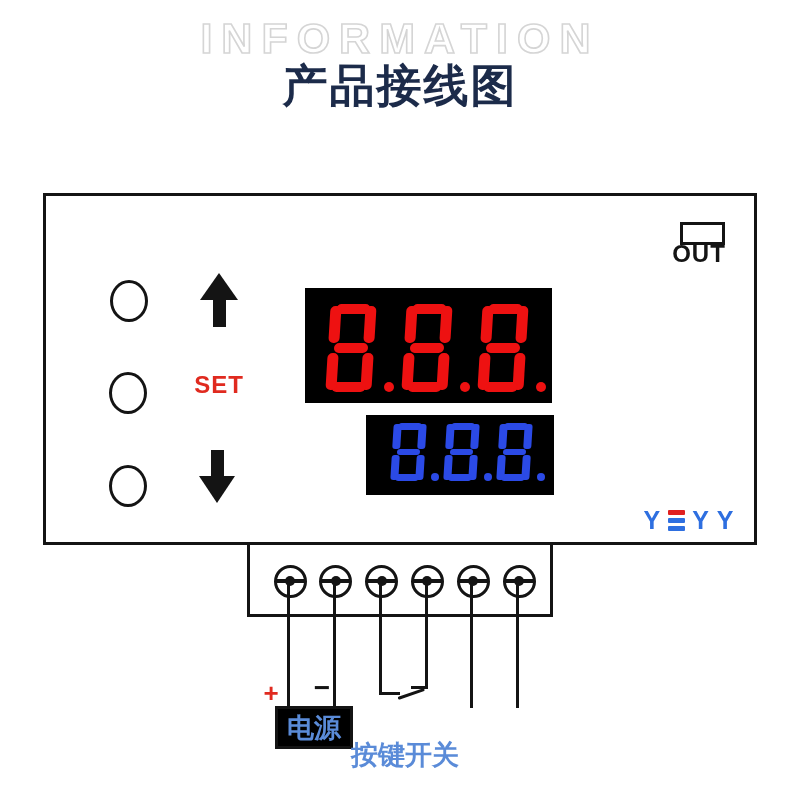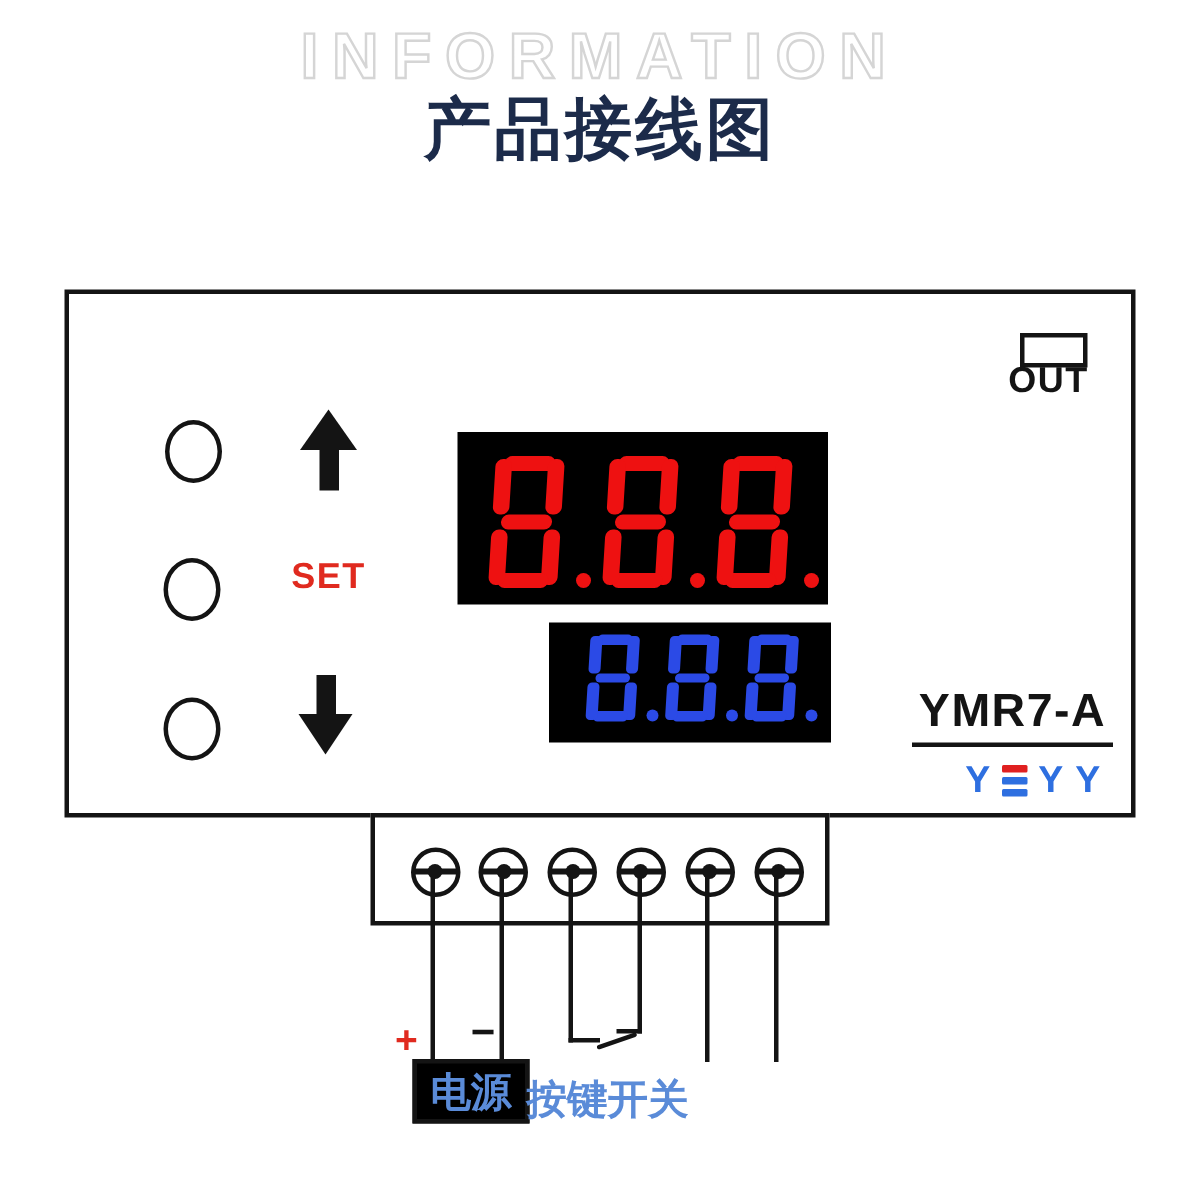--- a/index.html
+++ b/index.html
@@ -73,21 +73,21 @@
   .hook3{left:379px;top:692px;width:21px;}
   .hook4{left:411px;top:686px;width:17px;}
   .lever{left:398px;top:697px;width:28px;transform:rotate(-19deg);transform-origin:left center;border-radius:2px;}
   
   .plus{position:absolute;left:258px;top:678px;width:26px;text-align:center;font-size:26px;font-weight:bold;color:var(--accent_red,#e02a1f);}
   .minus{position:absolute;left:306px;top:672px;width:32px;text-align:center;font-size:28px;font-weight:bold;}
   .lbox{position:absolute;top:706px;height:43px;border:3px solid var(--ink,#141414);box-sizing:border-box;background:#000000;display:flex;align-items:center;justify-content:center;}
   .power-box{left:275px;width:78px;}
   .motor-box{left:457px;width:80px;}
   .cn-label{font-size:27px;font-weight:600;color:var(--label_blue,#5a8bd8);white-space:nowrap;}
-  .switch-label{position:absolute;left:350px;top:715px;width:110px;text-align:center;}
+  .switch-label{position:absolute;left:350px;top:737px;width:110px;text-align:center;}
 </style>
 </head>
 <body>
 
 <div class="stage">
 
   <div class="watermark">INFORMATION</div>
   <h1 class="title">产品接线图</h1>
 
   <div class="panel">
@@ -166,21 +166,20 @@
           <span class="seg seg-b"></span>
           <span class="seg seg-c"></span>
           <span class="seg seg-d"></span>
           <span class="seg seg-e"></span>
           <span class="seg seg-f"></span>
           <span class="seg seg-g"></span>
         </div>
         <span class="seg-dot"></span>
       </div>
 
-    <div class="model">YMR7-A</div>
     <div class="brand">
       <span>Y</span>
       <span class="brand-e">
         <i class="bar red"></i>
         <i class="bar"></i>
         <i class="bar"></i>
       </span>
       <span>Y</span>
       <span>Y</span>
     </div>

